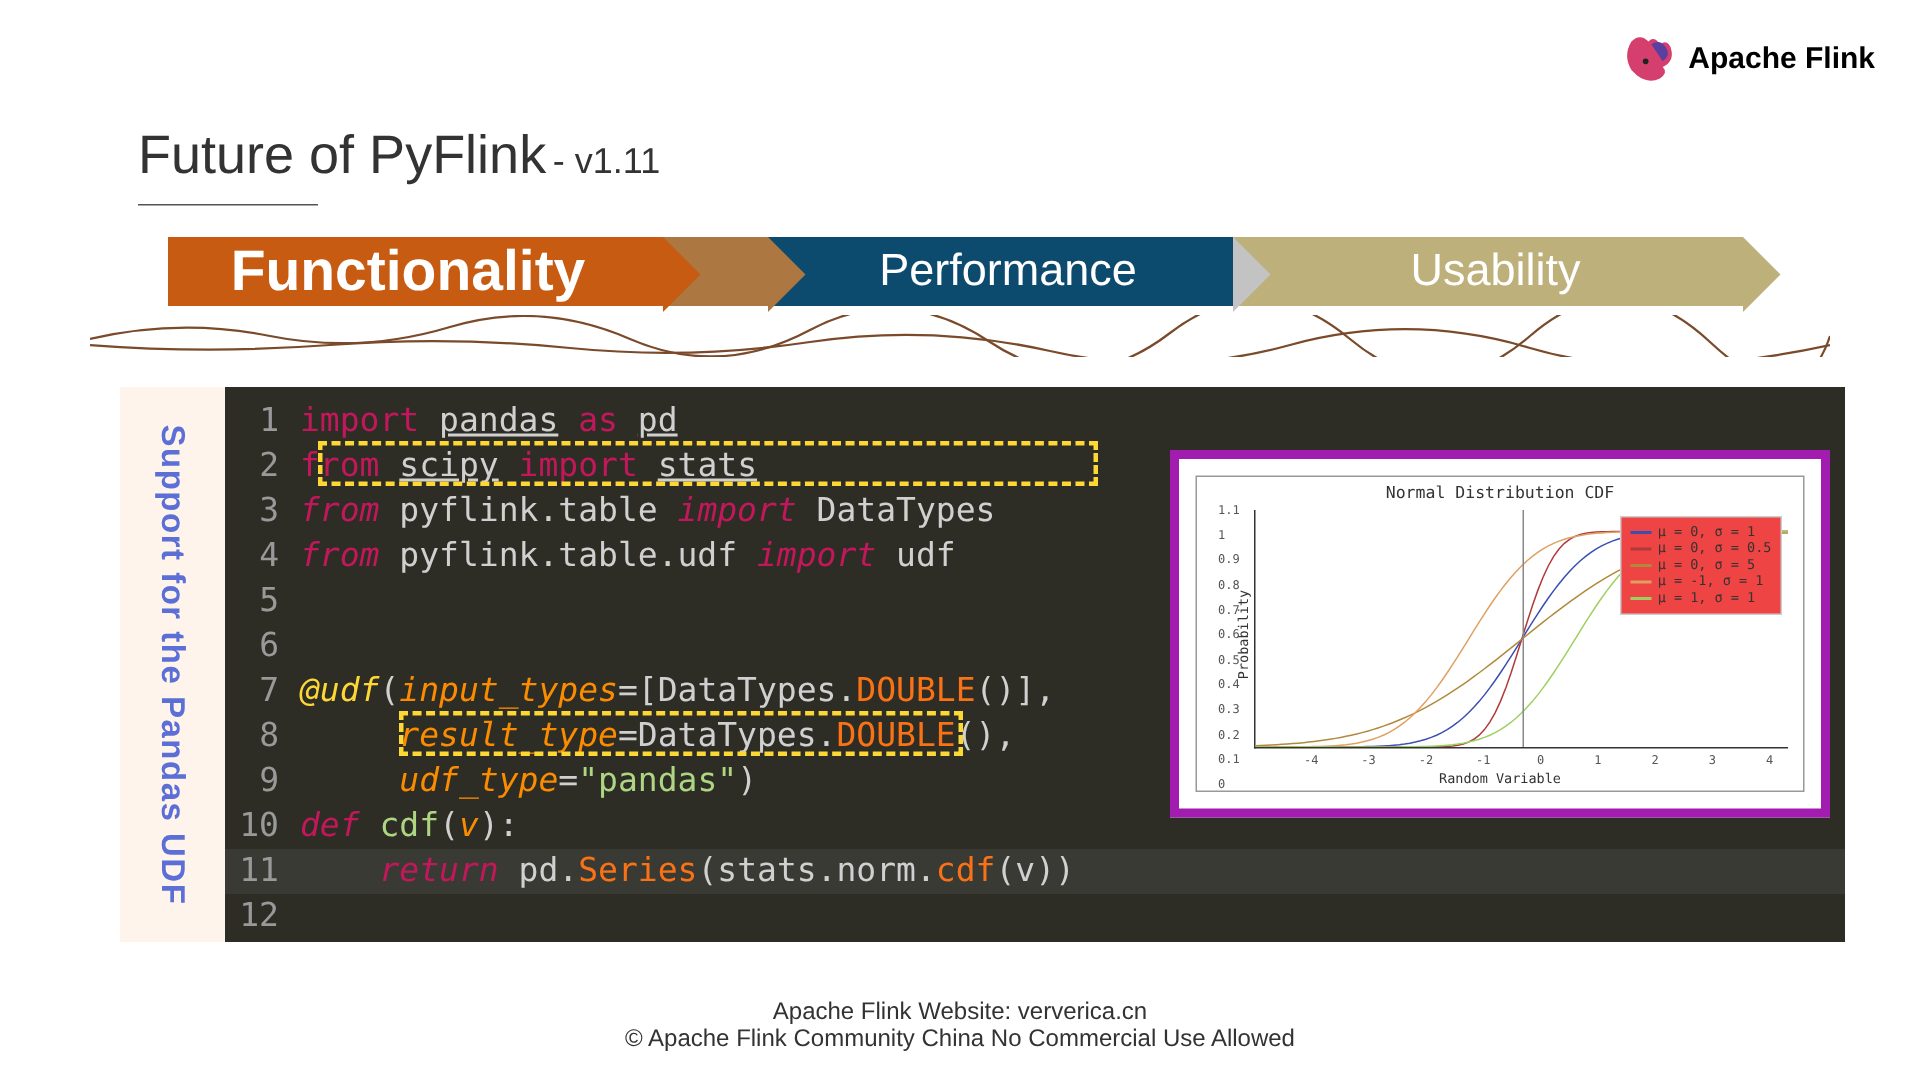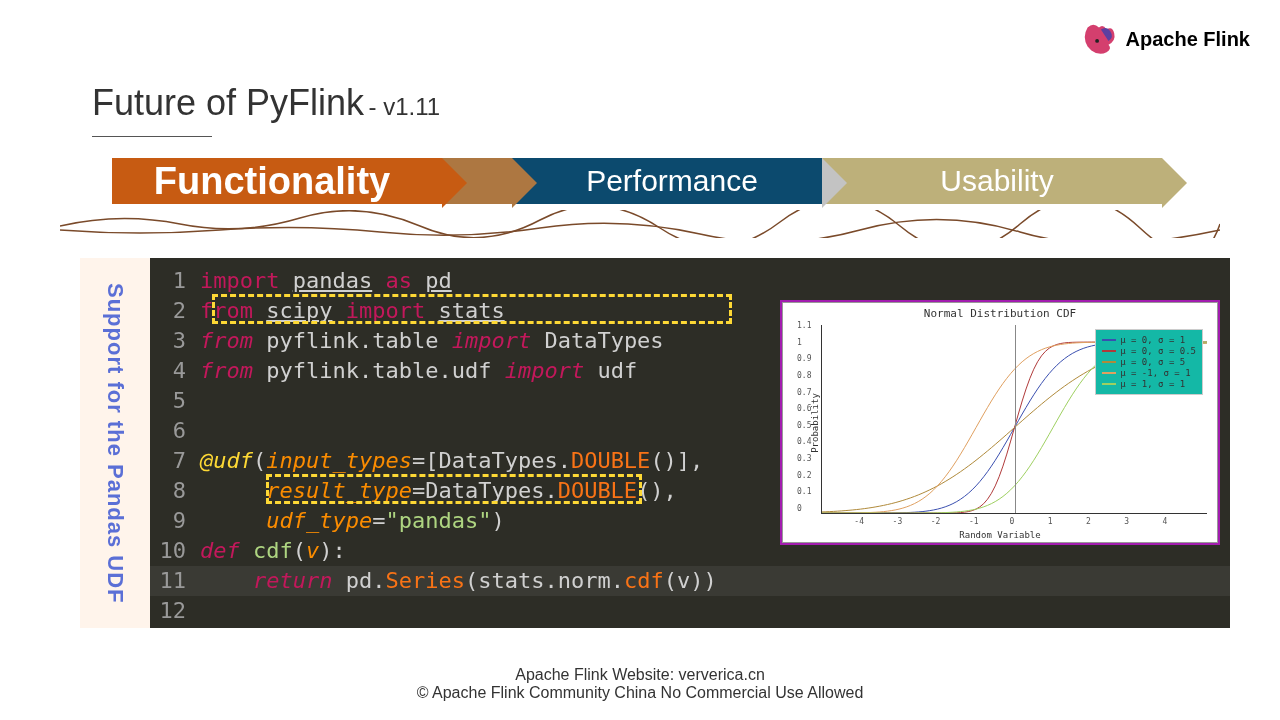--- a/index.html
+++ b/index.html
@@ -125,22 +125,22 @@
   pointer-events: none;
 }
 .db1 { top: 36px; left: 62px; width: 520px; height: 30px; }
 .db2 { top: 216px; left: 116px; width: 376px; height: 30px; }
 
 .chart-overlay {
   position: absolute;
   top: 42px; right: 10px;
   width: 440px; height: 245px;
   background: #fff;
-  border: 2px solid #a21caf;
-  padding: 0;
+  border: 6px solid #a21caf;
+  padding: 11px;
 }
 .chart-inner {
   width: 100%; height: 100%;
   border: 1px solid #999;
   position: relative;
   background: #fff;
 }
 .chart-title {
   position: absolute; top: 4px; left: 50%; transform: translateX(-50%);
   font-size: 11px; color: #333;
@@ -153,21 +153,21 @@
 .ylabel {
   position: absolute; left: 2px; top: 50%; transform: translateY(-50%) rotate(-90deg);
   font-size: 9px; color: #333;
 }
 .xlabel {
   position: absolute; bottom: 2px; left: 50%; transform: translateX(-50%);
   font-size: 9px; color: #333;
 }
 .legend {
   position: absolute; top: 26px; right: 14px;
-  background: #14b8a6; border: 1px solid #ccc;
+  background: #ef4444; border: 1px solid #ccc;
   padding: 4px 6px; font-size: 9px;
 }
 .legend-item { display: flex; align-items: center; gap: 4px; margin: 1px 0; color: #333;}
 .legend-swatch { width: 14px; height: 2px; }
 .tick-y { position: absolute; left: -26px; font-size: 8px; color: #555; transform: translateY(-50%);}
 .tick-x { position: absolute; bottom: -14px; font-size: 8px; color: #555; transform: translateX(-50%);}
 .gridline-v { position: absolute; top: 0; bottom: 0; width: 1px; background: #888;}
 
 .footer {
   position: absolute; bottom: 18px; left: 50%; transform: translateX(-50%);

